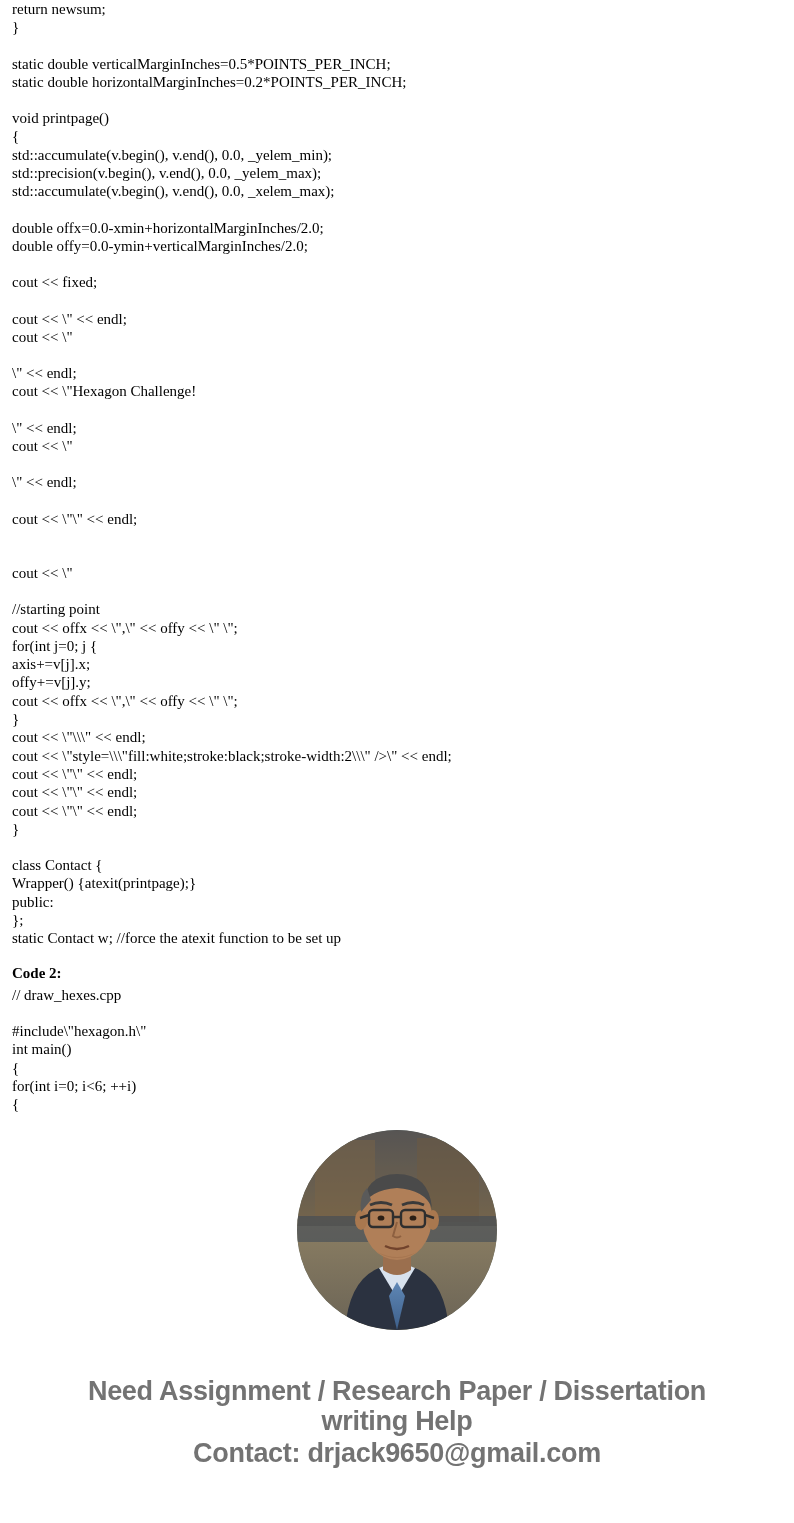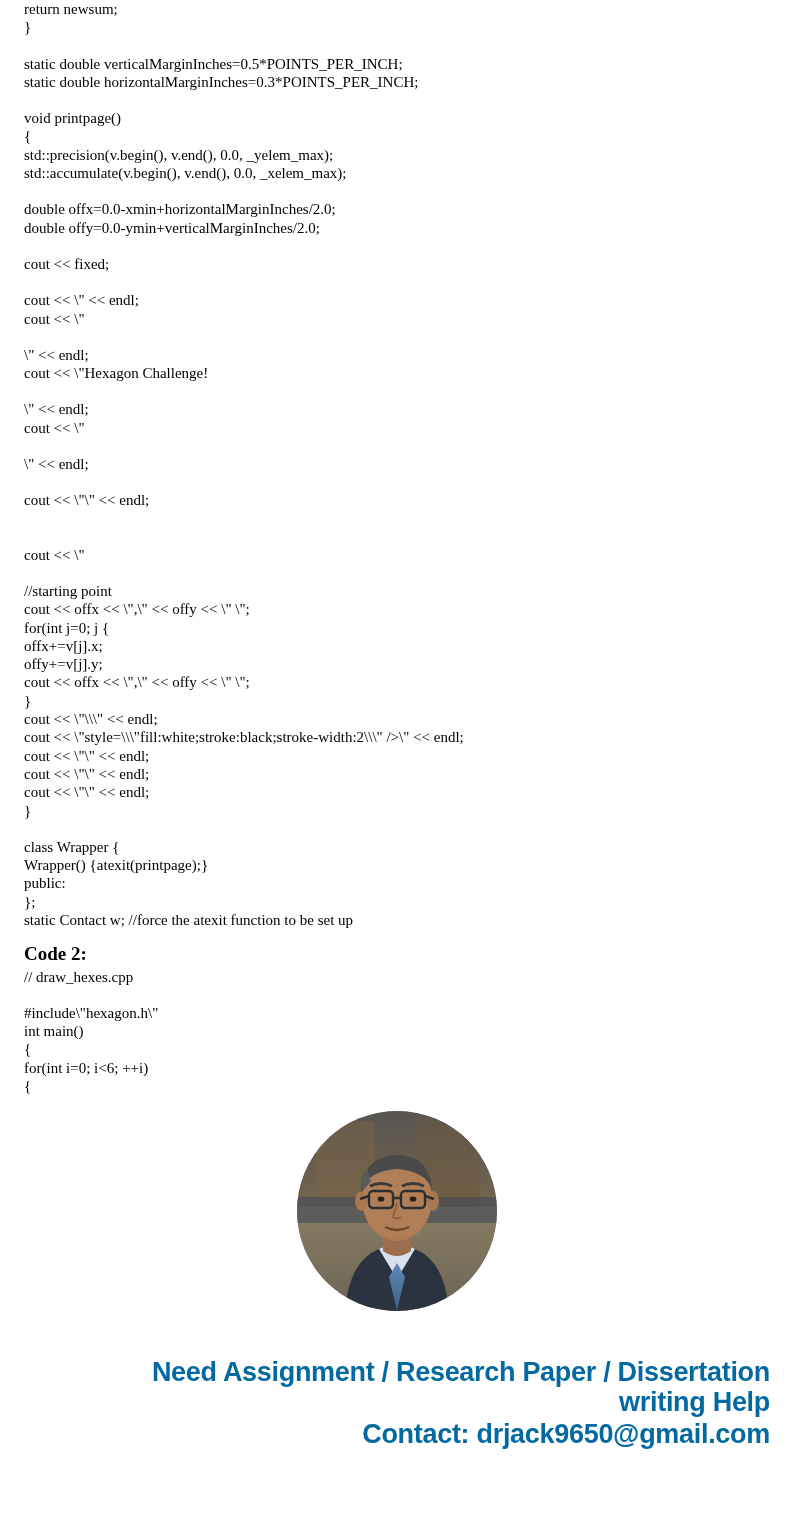--- a/index.html
+++ b/index.html
@@ -10,37 +10,37 @@
   body {
     width: 794px;
     min-height: 1523px;
     font-family: "Liberation Serif", serif;
     color: #000000;
   }
   .page {
     position: relative;
     width: 794px;
     box-sizing: border-box;
-    padding: 0 24px;
+    padding: 0 12px;
   }
   .code-block {
     font-family: "Liberation Serif", serif;
     font-size: 15px;
     line-height: 18.3px;
   }
   .code-line {
     white-space: pre-wrap;
     min-height: 18px;
   }
   .code-line.blank {
     height: 18px;
   }
   .section-label {
     font-weight: bold;
-    font-size: 19px;
+    font-size: 15px;
     line-height: 18.3px;
     margin-top: 16px;
     margin-bottom: 4px;
   }
   .photo-wrap {
     margin-top: 16px;
     display: flex;
     justify-content: center;
   }
   .avatar {
@@ -49,50 +49,51 @@
     border-radius: 50%;
     overflow: hidden;
     position: relative;
     background: #6a6f63;
   }
   .avatar svg {
     display: block;
   }
   .promo {
     margin-top: 46px;
-    text-align: right;
+    text-align: center;
     font-family: "Liberation Sans", sans-serif;
     font-weight: bold;
     font-size: 27px;
     line-height: 30px;
-    color: #0369a1;
+    color: #737373;
     letter-spacing: -0.3px;
   }
   .promo .line2 {
     display: block;
   }
   .promo .contact {
     display: block;
     margin-top: 2px;
   }
 </style>
 </head>
 <body>
 
 <div class="page">
 
   <div class="code-block">
     <div class="code-line">return newsum;</div>
     <div class="code-line">}</div>
     <div class="code-line blank"></div>
     <div class="code-line">static double verticalMarginInches=0.5*POINTS_PER_INCH;</div>
-    <div class="code-line">static double horizontalMarginInches=0.3*POINTS_PER_INCH;</div>
+    <div class="code-line">static double horizontalMarginInches=0.2*POINTS_PER_INCH;</div>
     <div class="code-line blank"></div>
     <div class="code-line">void printpage()</div>
     <div class="code-line">{</div>
+    <div class="code-line">std::accumulate(v.begin(), v.end(), 0.0, _yelem_min);</div>
     <div class="code-line">std::precision(v.begin(), v.end(), 0.0, _yelem_max);</div>
     <div class="code-line">std::accumulate(v.begin(), v.end(), 0.0, _xelem_max);</div>
     <div class="code-line blank"></div>
     <div class="code-line">double offx=0.0-xmin+horizontalMarginInches/2.0;</div>
     <div class="code-line">double offy=0.0-ymin+verticalMarginInches/2.0;</div>
     <div class="code-line blank"></div>
     <div class="code-line">cout &lt;&lt; fixed;</div>
     <div class="code-line blank"></div>
     <div class="code-line">cout &lt;&lt; \" &lt;&lt; endl;</div>
     <div class="code-line">cout &lt;&lt; \"</div>
@@ -106,32 +107,32 @@
     <div class="code-line">\" &lt;&lt; endl;</div>
     <div class="code-line blank"></div>
     <div class="code-line">cout &lt;&lt; \"\" &lt;&lt; endl;</div>
     <div class="code-line blank"></div>
     <div class="code-line blank"></div>
     <div class="code-line">cout &lt;&lt; \"</div>
     <div class="code-line blank"></div>
     <div class="code-line">//starting point</div>
     <div class="code-line">cout &lt;&lt; offx &lt;&lt; \",\" &lt;&lt; offy &lt;&lt; \" \";</div>
     <div class="code-line">for(int j=0; j {</div>
-    <div class="code-line">offx+=v[j].x;</div>
+    <div class="code-line">axis+=v[j].x;</div>
     <div class="code-line">offy+=v[j].y;</div>
     <div class="code-line">cout &lt;&lt; offx &lt;&lt; \",\" &lt;&lt; offy &lt;&lt; \" \";</div>
     <div class="code-line">}</div>
     <div class="code-line">cout &lt;&lt; \"\\\" &lt;&lt; endl;</div>
     <div class="code-line">cout &lt;&lt; \"style=\\\"fill:white;stroke:black;stroke-width:2\\\" /&gt;\" &lt;&lt; endl;</div>
     <div class="code-line">cout &lt;&lt; \"\" &lt;&lt; endl;</div>
     <div class="code-line">cout &lt;&lt; \"\" &lt;&lt; endl;</div>
     <div class="code-line">cout &lt;&lt; \"\" &lt;&lt; endl;</div>
     <div class="code-line">}</div>
     <div class="code-line blank"></div>
-    <div class="code-line">class Wrapper {</div>
+    <div class="code-line">class Contact {</div>
     <div class="code-line">Wrapper() {atexit(printpage);}</div>
     <div class="code-line">public:</div>
     <div class="code-line">};</div>
     <div class="code-line">static Contact w; //force the atexit function to be set up</div>
   </div>
 
   <div class="section-label">Code 2:</div>
 
   <div class="code-block">
     <div class="code-line">// draw_hexes.cpp</div>

